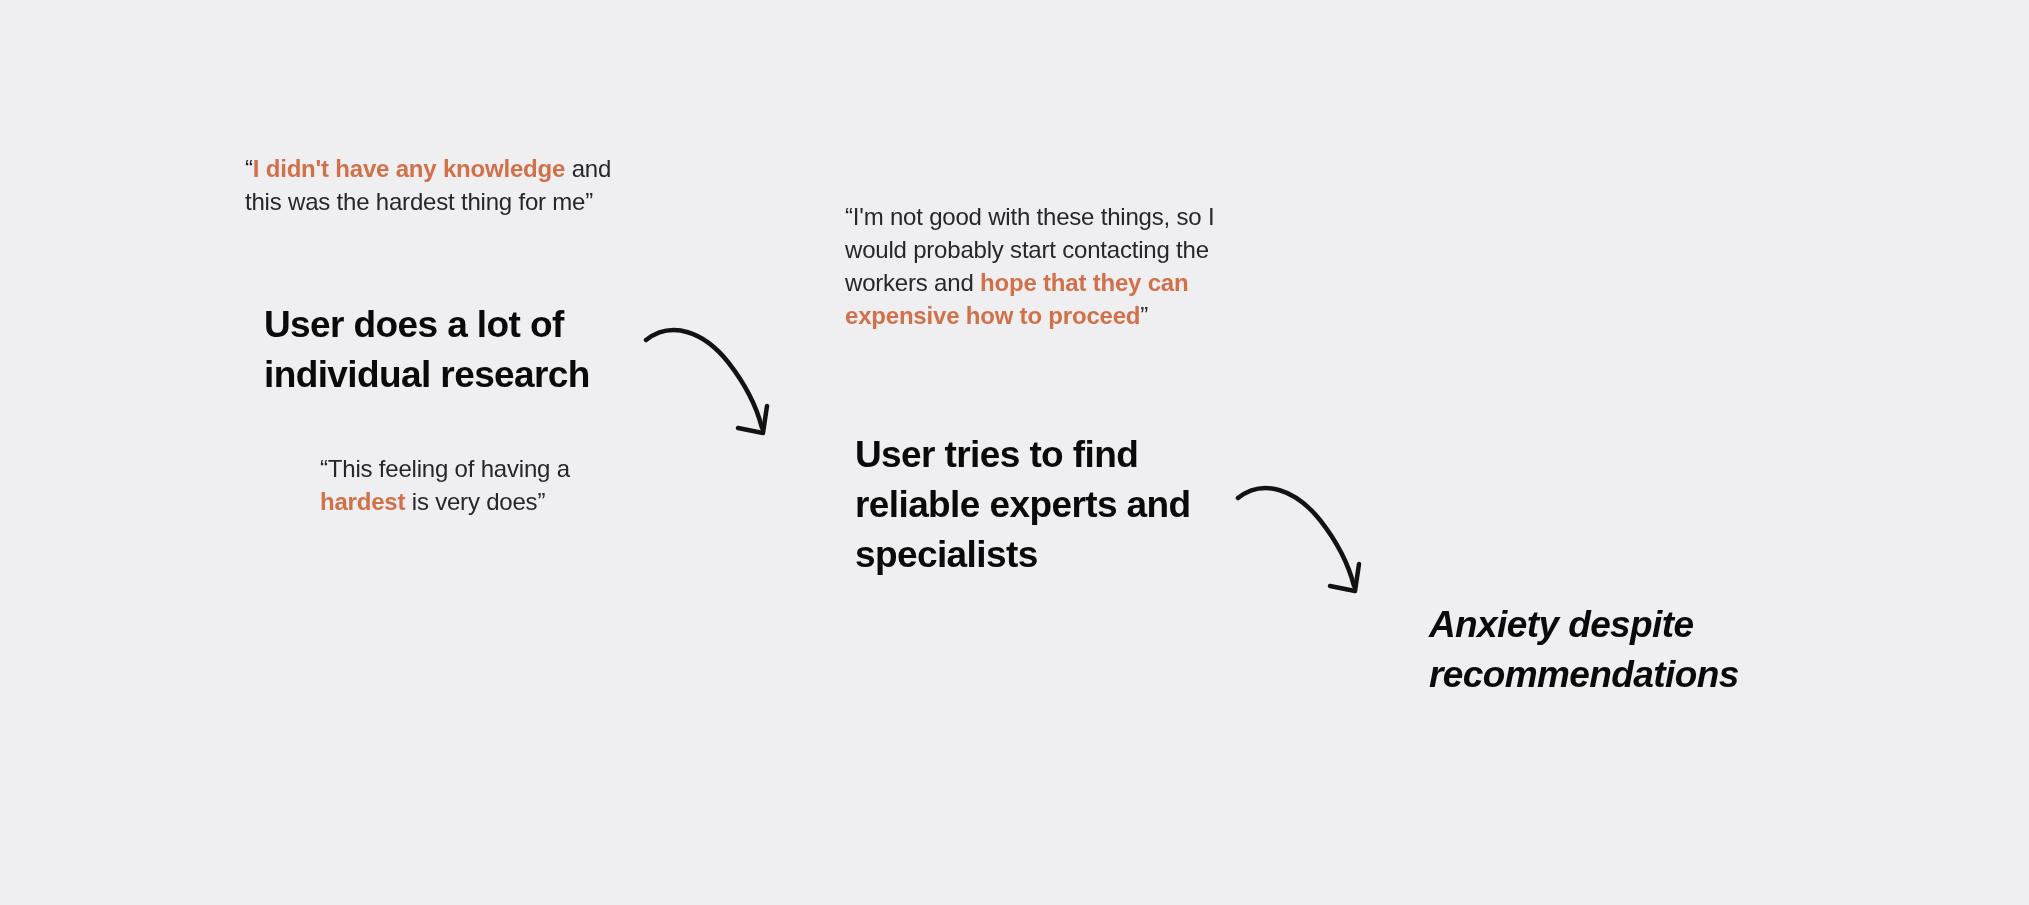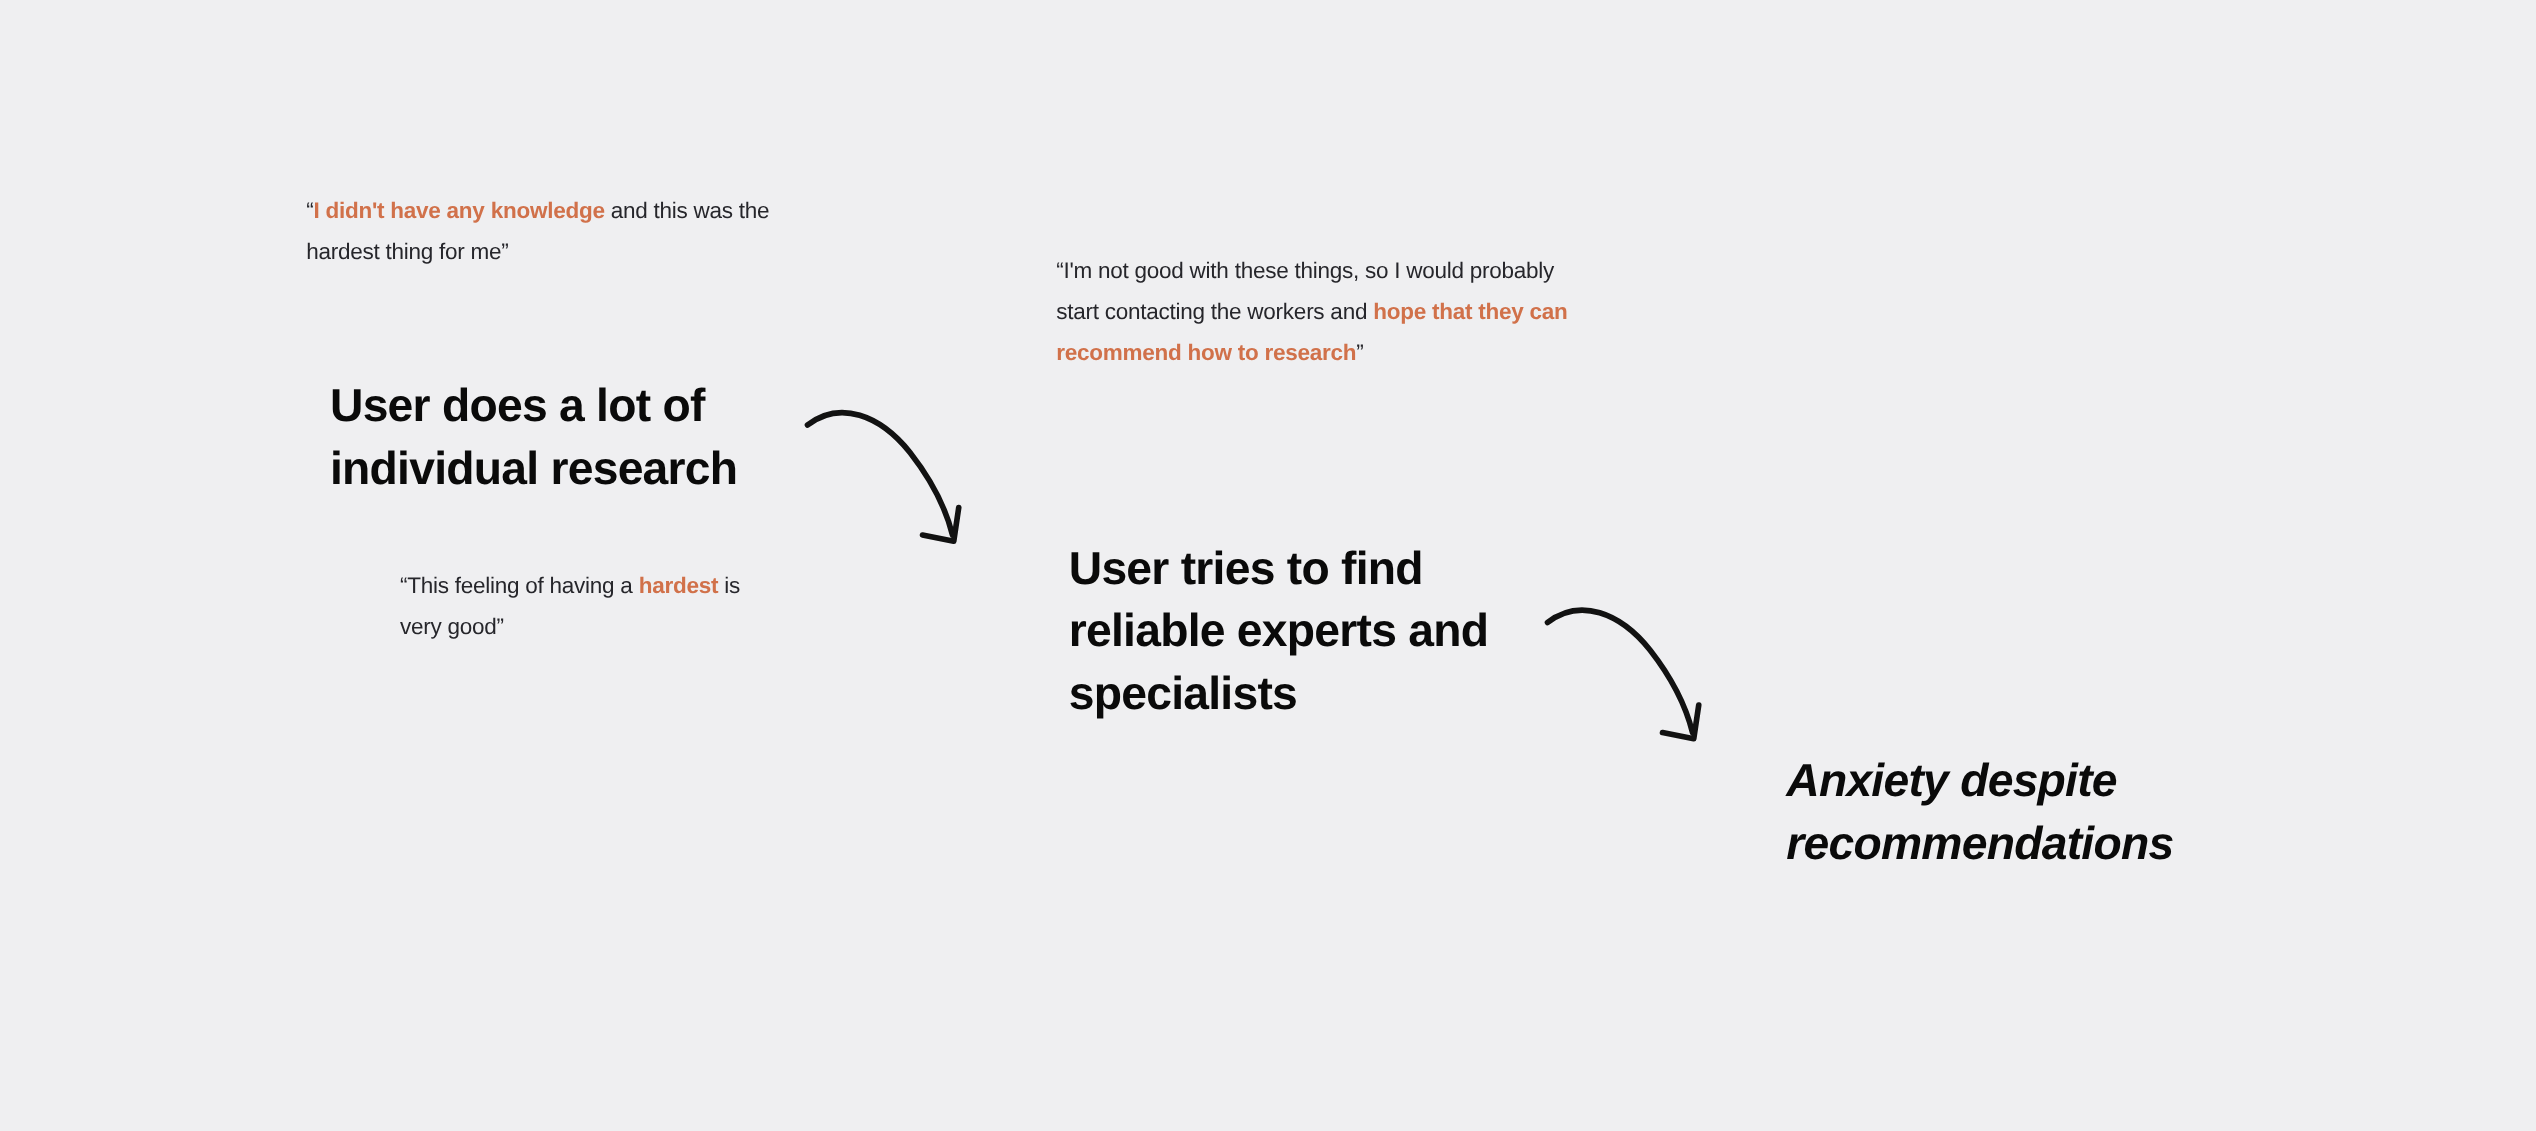--- a/index.html
+++ b/index.html
@@ -12,21 +12,21 @@
   }
   .canvas {
     position: relative;
     width: 2029px;
     height: 905px;
     background: #EFEFF1;
     overflow: hidden;
   }
   .quote {
     position: absolute;
-    font-size: 18px;
+    font-size: 24px;
     line-height: 33px;
     letter-spacing: -0.2px;
     color: #26262B;
     font-weight: 400;
   }
   .quote .hl {
     color: #D1714A;
     font-weight: 700;
   }
   .stage-title {
@@ -54,30 +54,30 @@
 
 <div class="canvas">
 
   <div class="quote" style="left:245px; top:152px; width:400px;">
     <span>“</span><span class="hl">I didn't have any knowledge</span><span> and this was the hardest thing for me”</span>
   </div>
 
   <h2 class="stage-title" style="left:252px; top:288px; width:380px;">User does a lot of individual research</h2>
 
   <div class="quote" style="left:320px; top:452px; width:300px;">
-    <span>“This feeling of having a </span><span class="hl">hardest</span><span> is very good”</span>
+    <span>“This feeling of having a </span><span class="hl">hardest</span><span> is very does”</span>
   </div>
 
   <svg class="flow-arrow" style="left:638px; top:316px;" width="150" height="135" viewBox="0 0 150 135">
     <path d="M8 24 C34 4 66 16 90 46 C108 69 119 92 124 112"></path>
     <path d="M100 112 L125 117 L129 90"></path>
   </svg>
 
   <div class="quote" style="left:845px; top:200px; width:425px;">
-    <span>“I'm not good with these things, so I would probably start contacting the workers and </span><span class="hl">hope that they can recommend how to research</span><span>”</span>
+    <span>“I'm not good with these things, so I would probably start contacting the workers and </span><span class="hl">hope that they can expensive how to proceed</span><span>”</span>
   </div>
 
   <h2 class="stage-title" style="left:843px; top:418px; width:375px;">User tries to find reliable experts and specialists</h2>
 
 
   <svg class="flow-arrow" style="left:1230px; top:474px;" width="150" height="135" viewBox="0 0 150 135">
     <path d="M8 24 C34 4 66 16 90 46 C108 69 119 92 124 112"></path>
     <path d="M100 112 L125 117 L129 90"></path>
   </svg>
 

